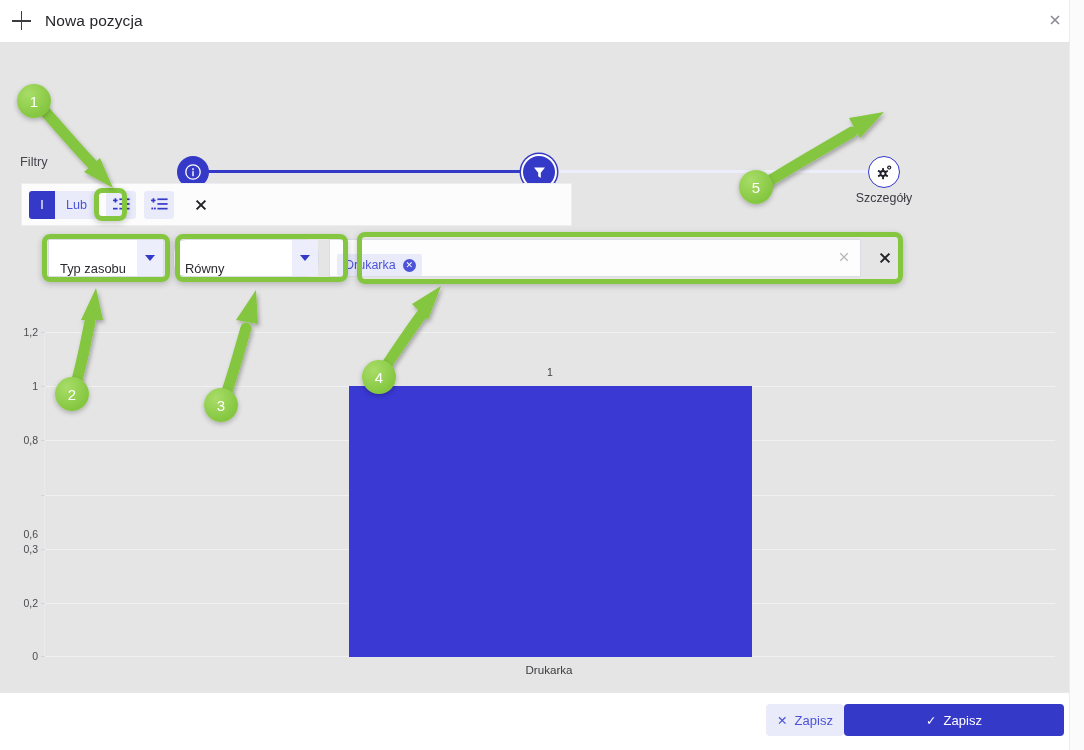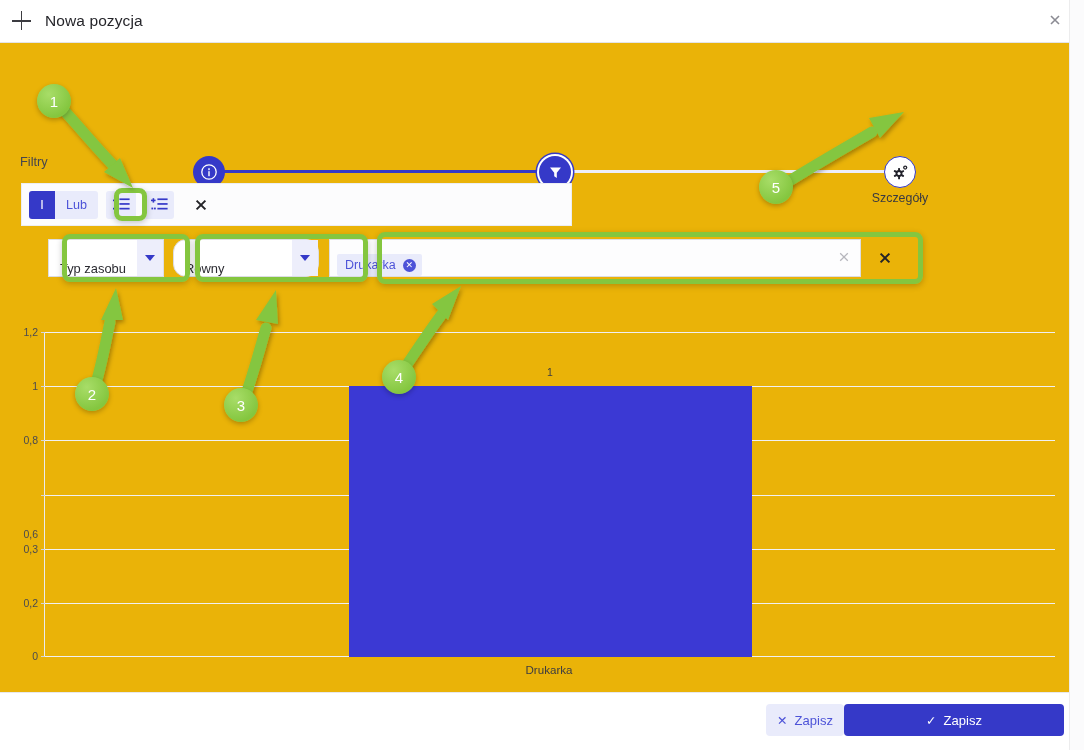--- a/index.html
+++ b/index.html
@@ -6,22 +6,21 @@
   html, body {
     margin: 0; padding: 0;
     width: 1084px; height: 750px;
     font-family: "Liberation Sans", sans-serif;
     background: #ffffff;
     overflow: hidden;
   }
   #root {
     position: relative;
     width: 1084px; height: 750px;
-    background: #eab308;
-    padding-left: 20px;
+    background: #e5e5e5;
   }
 
   
   .header {
     position: absolute; left: 0; top: 0;
     width: 1069px; height: 43px;
     background: #ffffff;
     border-bottom: 1px solid #e3e4e8;
     display: flex; align-items: center;
   }
@@ -53,21 +52,21 @@
   
   .right-rail {
     position: absolute; right: 0; top: 0;
     width: 15px; height: 750px;
     background: #fbfbfc;
     border-left: 1px solid #ececed;
   }
 
   
   .stepper {
-    position: absolute; left: 16px; top: 72px;
+    position: absolute; left: 0; top: 72px;
     width: 1069px; height: 70px;
   }
   .step-line {
     position: absolute; height: 3px; top: 98px;
   }
   .step-line.done { left: 193px; width: 345px; background: #3539c8; }
   .step-line.todo { left: 539px; width: 345px; background: #edeefb; }
   .step {
     position: absolute; top: 84px;
     width: 0; text-align: center;

